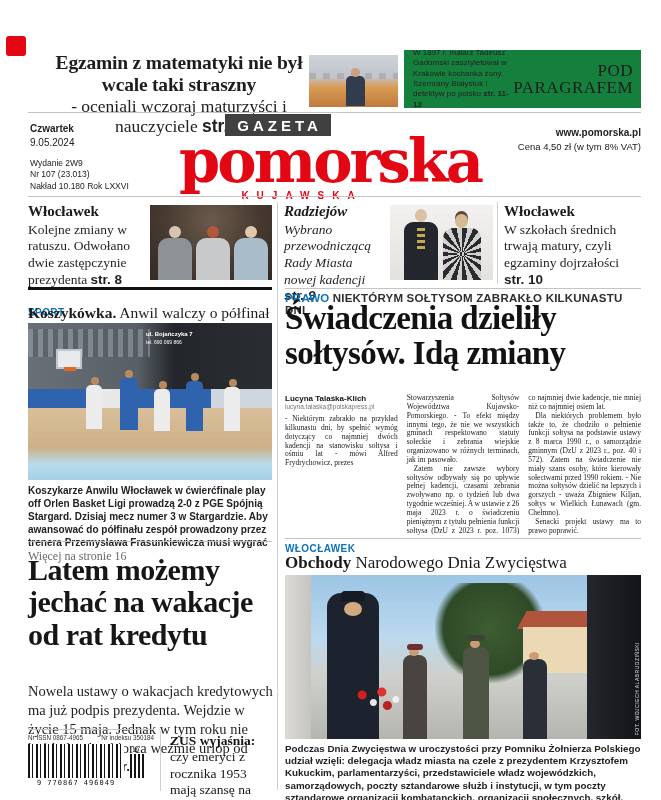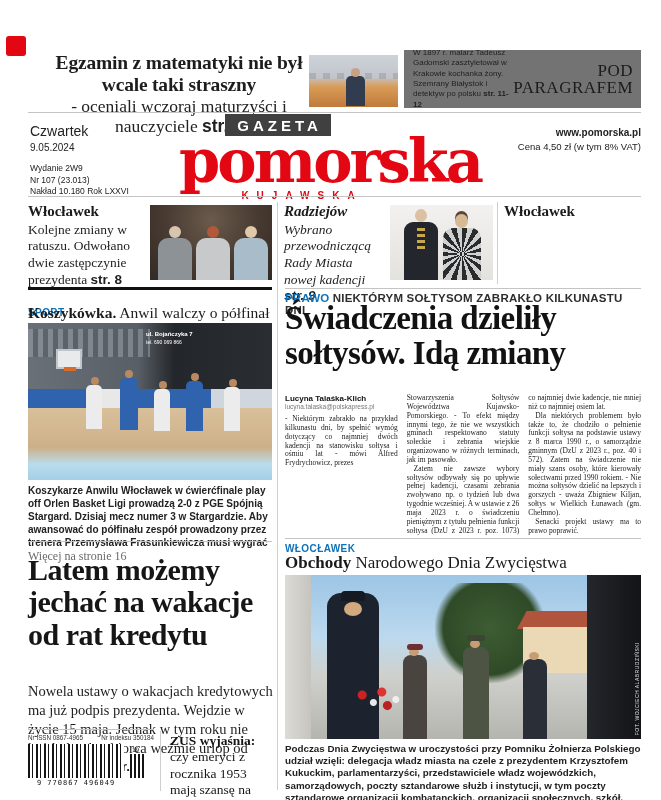--- a/index.html
+++ b/index.html
@@ -22,29 +22,29 @@
   .ts-headline .l2 { font-size:17.5px; line-height:1.15; color:#222; }
   .pageref { font-family:"Liberation Sans",sans-serif; font-weight:bold; }
   .ts-photo { left:309px; top:55px; width:89px; height:52px;
     background:linear-gradient(180deg,#cdd3da 0%,#c3c6cc 40%,#d89b55 62%,#c07a3c 100%); }
   .ts-photo .fig { position:absolute; left:37px; bottom:1px; width:19px; height:30px;
     background:#313d4e; border-radius:5px 5px 0 0; }
   .ts-photo .fig:before { content:""; position:absolute; left:5px; top:-8px; width:9px; height:9px;
     border-radius:50%; background:#c9a183; }
   .ts-photo .row { position:absolute; left:0; top:18px; width:100%; height:6px;
     background:repeating-linear-gradient(90deg,#9aa2ad 0 7px,#c3c6cc 7px 14px); opacity:.6; }
-  .pod-box { left:404px; top:50px; width:237px; height:58px; background:#737373; display:flex;
+  .pod-box { left:404px; top:50px; width:237px; height:58px; background:#15803d; display:flex;
              align-items:center; padding:5px 8px 5px 9px; }
   .pod-text { width:132px; font-size:8px; line-height:1.3; color:#222; }
   .pod-logo { flex:1; text-align:right; font-family:"Liberation Serif",serif; color:#1b1b1b;
               font-size:17px; line-height:1.0; letter-spacing:.5px; }
 
   
   .mh-left { left:30px; top:122px; font-size:8.5px; line-height:1.35; color:#222; }
-  .mh-left .day { font-size:14px; font-weight:normal; }
+  .mh-left .day { font-size:10px; font-weight:bold; }
   .mh-left .date { font-size:10px; margin-bottom:9px; }
   .mh-right { right:20px; top:126px; text-align:right; font-size:9.5px; line-height:1.4; color:#222; }
   .mh-right .site { font-weight:bold; font-size:10px; }
   .logo-wrap { left:140px; top:114px; width:380px; text-align:center; }
   .gazeta-box { display:inline-block; background:#404040; color:#fff; font-family:Liberation Sans, sans-serif;
     font-weight:bold; font-size:15px; letter-spacing:4px; padding:3px 9px 2px 12px;
     transform:translateX(-52px); }
   .logo-word { display:block; color:#e30613; font-family:"DejaVu Serif",serif; font-weight:bold;
     font-size:59px; line-height:.82; letter-spacing:-3px; margin-top:2px; }
   .logo-sub { display:block; color:#e30613; font-family:"Liberation Sans",sans-serif; font-weight:bold;
@@ -241,20 +241,21 @@
   <div class="city">Radziejów</div>
   <div class="txt"><span>Wybrano przewodniczącą Rady Miasta nowej kadencji </span><span class="pageref">str. 9</span></div>
 </div>
 <div class="abs tp2">
   <div class="m"></div>
   <div class="w"></div>
 </div>
 <div class="vr t-vr2"></div>
 <div class="abs teaser t3">
   <div class="city">Włocławek</div>
+  <div class="txt"><span>W szkołach średnich trwają matury, czyli egzaminy dojrzałości </span><span class="pageref">str. 10</span></div>
 </div>
 
 <div class="blackbar"></div>
 <div class="hr" style="left:285px; top:288px; width:356px;"></div>
 <div class="vr main-vr"></div>
 
 <div class="abs kicker sport-kicker">SPORT</div>
 <div class="abs sport-head"><b>Koszykówka.</b><span> Anwil walczy o półfinał OBL</span></div>
 <div class="abs sport-photo">
   <div class="sp-stands"></div>

